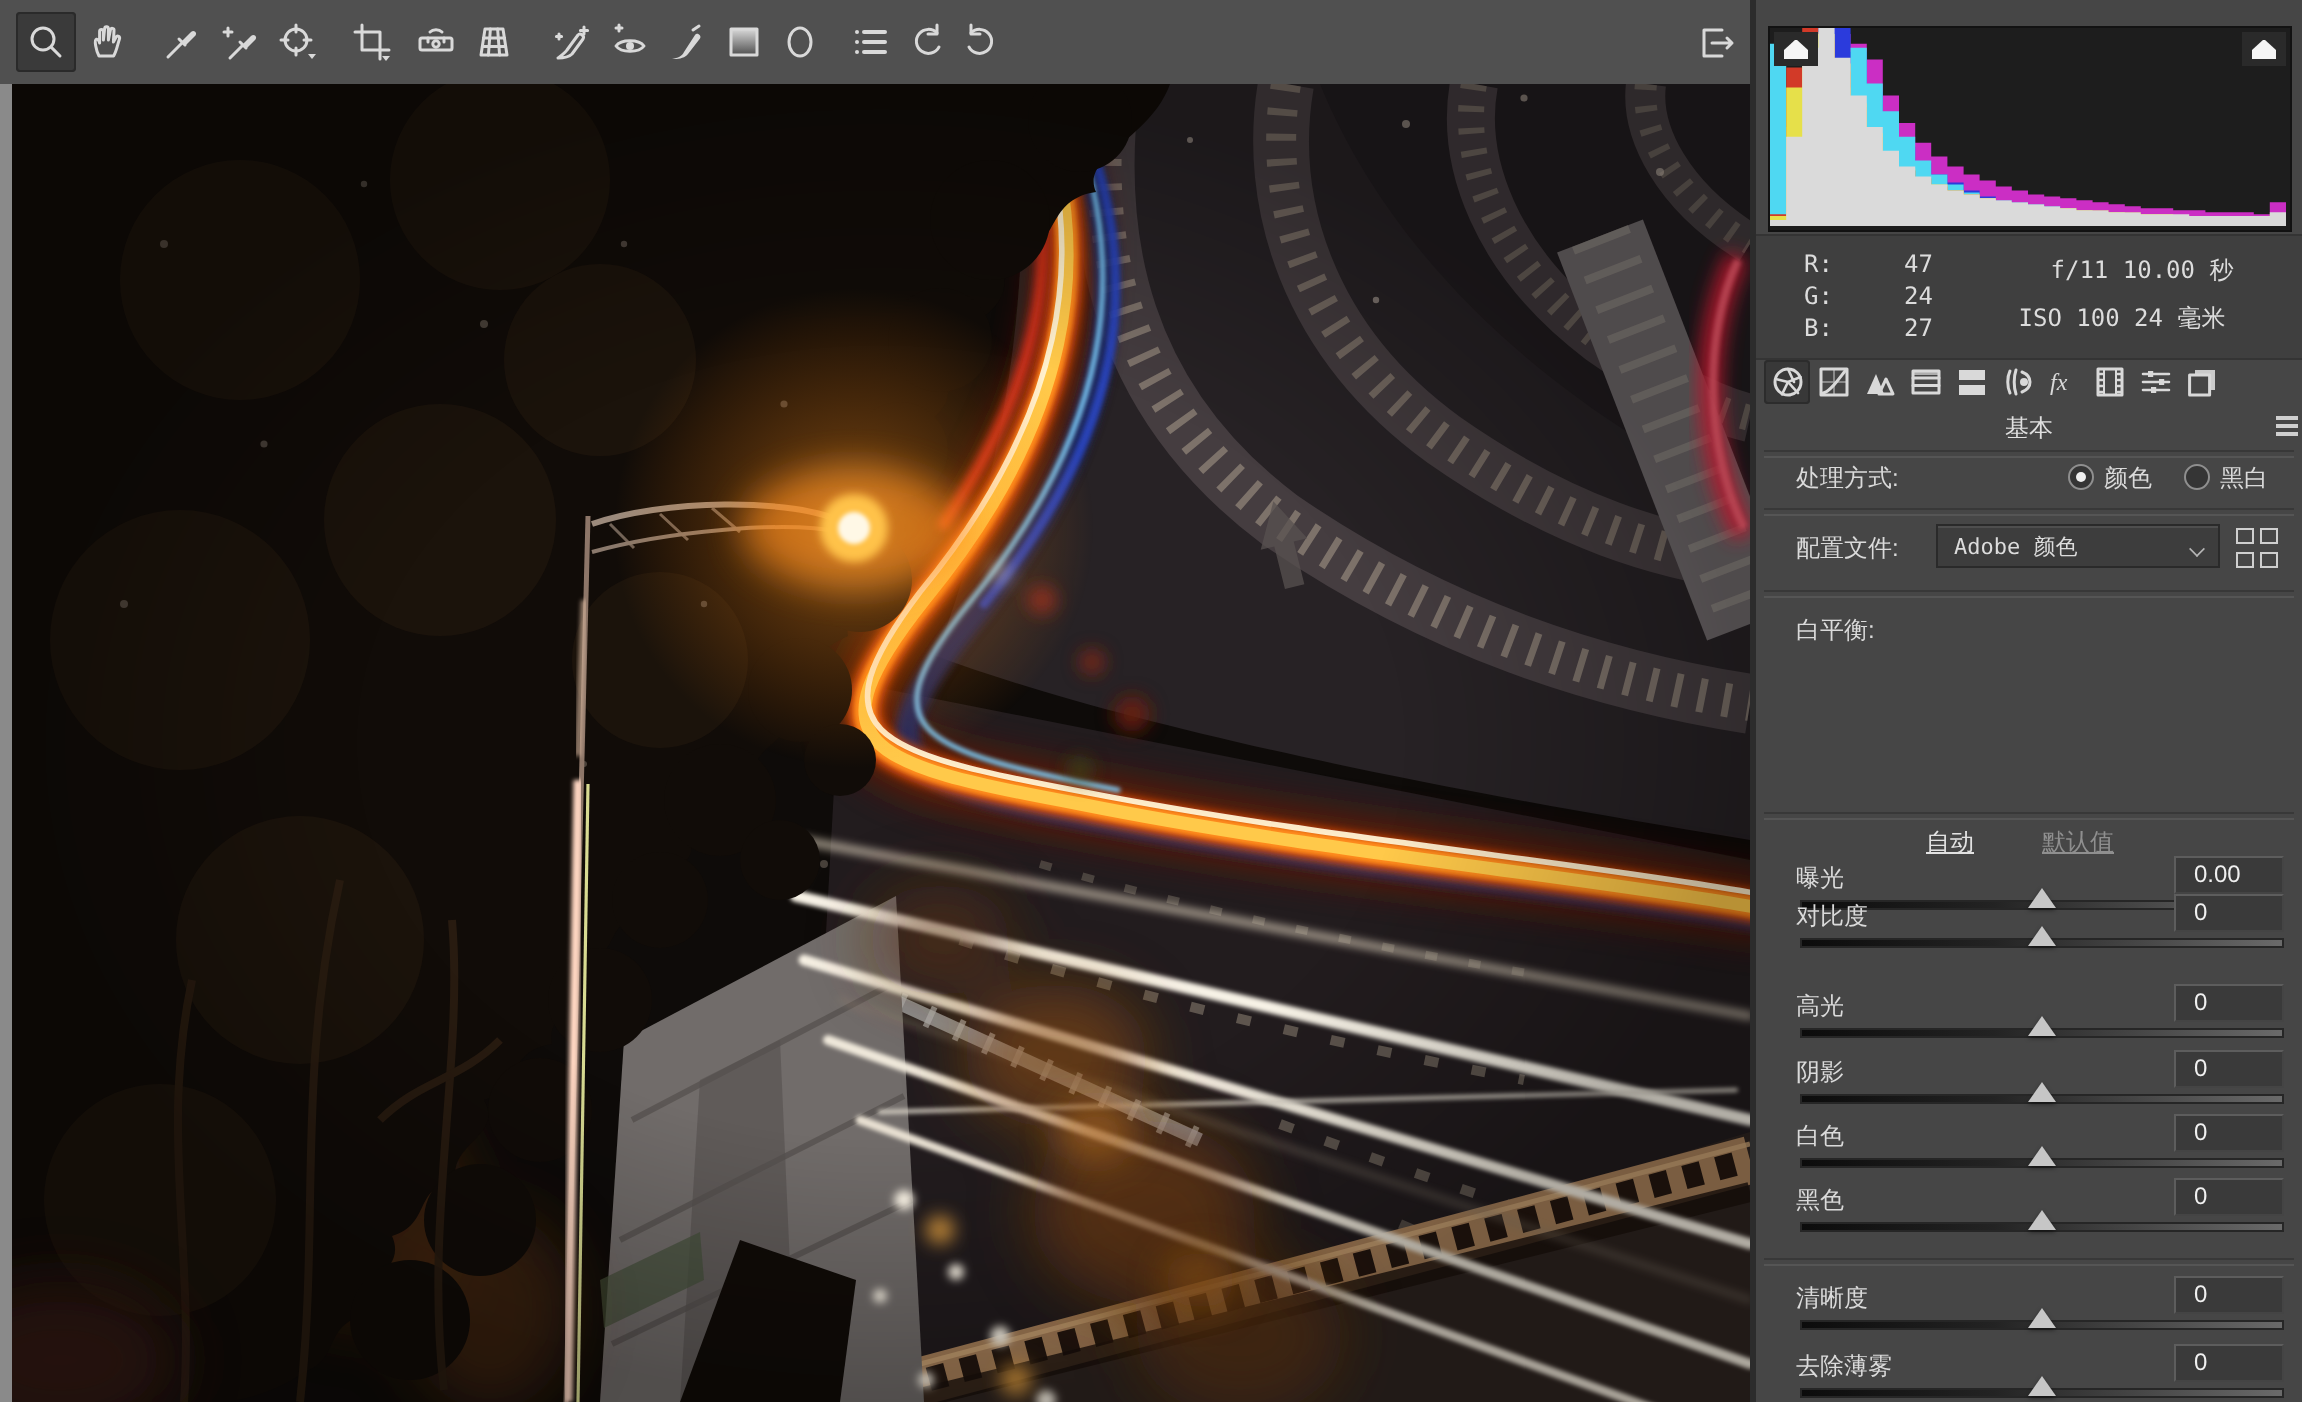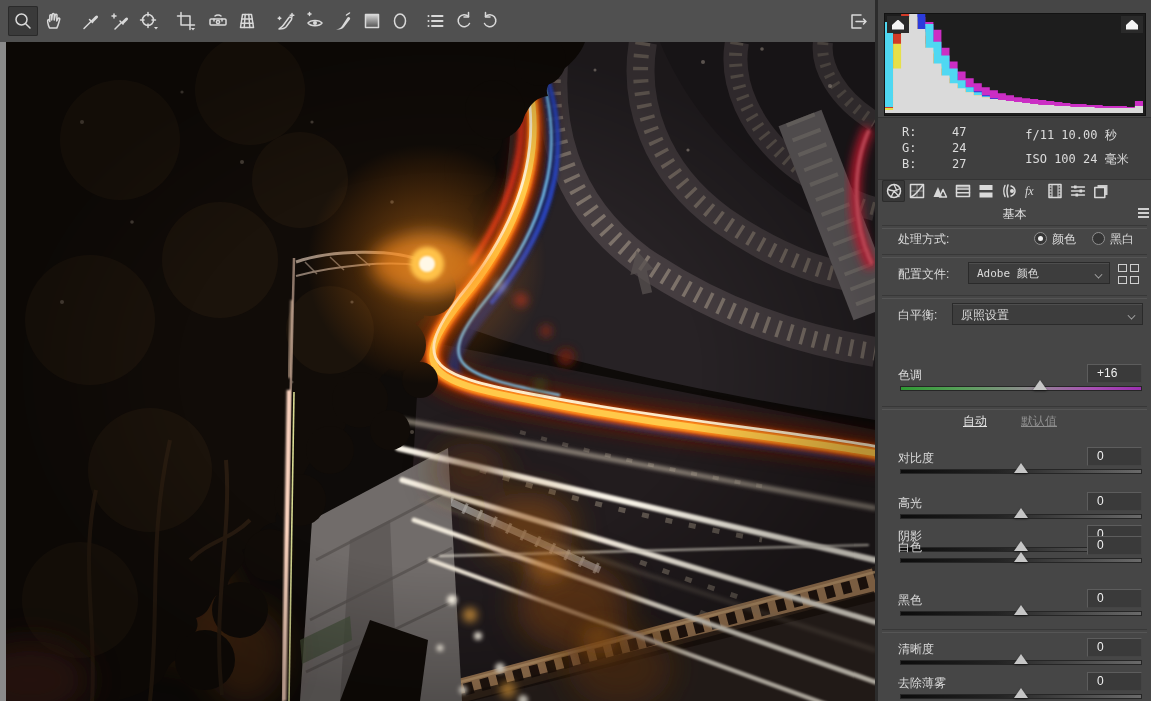--- a/index.html
+++ b/index.html
@@ -20,21 +20,21 @@
   #histogram-box{position:absolute;left:6px;top:13px;width:260px;height:101px;background:#1d1d1d;border:1px solid #121212;}
   #histogram-box svg{position:absolute;left:0;top:0;}
   .clip-ind{position:absolute;top:2px;width:22px;height:17px;background:#2a2a2a;display:flex;align-items:center;justify-content:center;}
   .clip-ind .glyph{width:12px;height:10px;background:#f5f5f5;clip-path:polygon(50% 0,100% 55%,100% 100%,0 100%,0 55%);}
   #clip-shadow{left:2px;} #clip-high{right:2px;}
   #info-area{position:absolute;left:0;top:117px;width:273px;height:61px;background:#3f3f3f;border-top:1px solid #343434;border-bottom:1px solid #343434;
              font-family:"DejaVu Sans Mono","Liberation Mono",monospace;font-size:12px;color:#dcdcdc;}
   .rgb-line{position:absolute;left:24px;width:90px;}
   .rgb-line .v{position:absolute;left:50px;text-align:right;}
   #exif1{position:absolute;left:118px;top:9px;width:150px;text-align:center;}
-  #exif2{position:absolute;left:124px;top:33px;width:150px;text-align:center;}
+  #exif2{position:absolute;left:108px;top:33px;width:150px;text-align:center;}
   #tabs{position:absolute;left:4px;top:180px;width:265px;height:23px;display:flex;}
   .tab{width:23px;height:22px;display:flex;align-items:center;justify-content:center;border-radius:2px;}
   .tab.selected{background:#383838;box-shadow:inset 0 0 0 1px #2c2c2c;}
   #panel-header{position:absolute;left:0;top:204px;width:273px;height:20px;}
   #panel-title{position:absolute;left:0;top:2px;width:273px;text-align:center;color:#e0e0e0;}
   #panel-menu-icon{position:absolute;right:2px;top:4px;width:11px;height:11px;
      background:linear-gradient(#cfcfcf 0 2px,transparent 2px 4px,#cfcfcf 4px 6px,transparent 6px 8px,#cfcfcf 8px 10px,transparent 10px);}
   .hairline{position:absolute;left:4px;width:265px;height:2px;border-top:1px solid #383838;border-bottom:1px solid #555;}
   .row-label{position:absolute;left:20px;color:#dadada;}
   
@@ -521,56 +521,52 @@
     <div id="profile-grid-icon">
         <i></i>
         <i></i>
         <i></i>
         <i></i>
       </div>
 
     <div class="hairline" style="top:295px"></div>
 
     <span class="row-label" style="top:307px">白平衡:</span>
-    <div class="dropdown" style="left:74px;top:303px;width:191px">
-      <span class="dd-text">原照设置</span>
-      <span class="dd-chevron"></span>
-    </div>
-
-    <div class="sgroup" style="top:364px">
-      <span class="s-label">色调</span>
-      <div class="s-box">+16</div>
-      <div class="s-track track-tint"></div>
-      <div class="s-thumb" style="left: 162.36px;"></div>
-    </div>
+
 
     <div class="hairline" style="top:406px"></div>
 
     <a class="panel-link" id="auto-link">自动</a>
     <a class="panel-link" id="default-link">默认值</a>
 
+    <div class="sgroup" style="top:428px">
+      <span class="s-label">曝光</span>
+      <div class="s-box">0.00</div>
+      <div class="s-track track-neutral"></div>
+      <div class="s-thumb" style="left: 143px;"></div>
+    </div>
     <div class="sgroup" style="top:447px">
       <span class="s-label">对比度</span>
       <div class="s-box">0</div>
       <div class="s-track track-neutral"></div>
       <div class="s-thumb" style="left: 143px;"></div>
     </div>
     <div class="sgroup" style="top:492px">
       <span class="s-label">高光</span>
       <div class="s-box">0</div>
       <div class="s-track track-neutral"></div>
       <div class="s-thumb" style="left: 143px;"></div>
     </div>
     <div class="sgroup" style="top:525px">
       <span class="s-label">阴影</span>
       <div class="s-box">0</div>
       <div class="s-track track-neutral"></div>
       <div class="s-thumb" style="left: 143px;"></div>
     </div>
-    <div class="sgroup" style="top:536px">
+    <div class="sgroup" style="top:557px">
       <span class="s-label">白色</span>
       <div class="s-box">0</div>
       <div class="s-track track-neutral"></div>
       <div class="s-thumb" style="left: 143px;"></div>
     </div>
     <div class="sgroup" style="top:589px">
       <span class="s-label">黑色</span>
       <div class="s-box">0</div>
       <div class="s-track track-neutral"></div>
       <div class="s-thumb" style="left: 143px;"></div>

